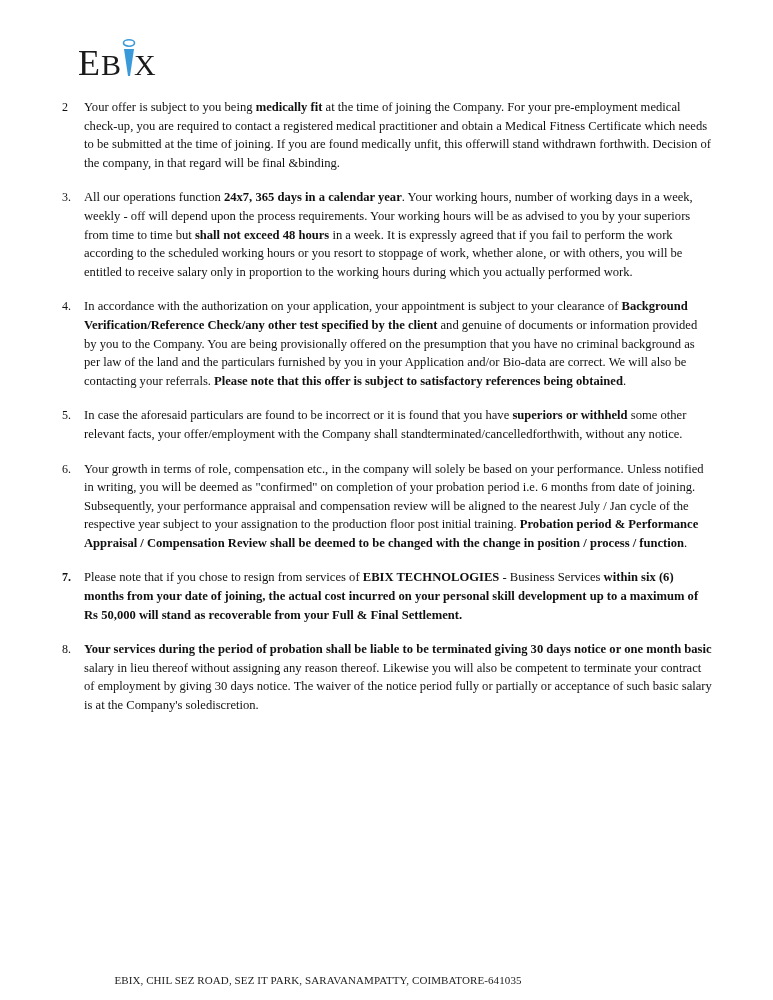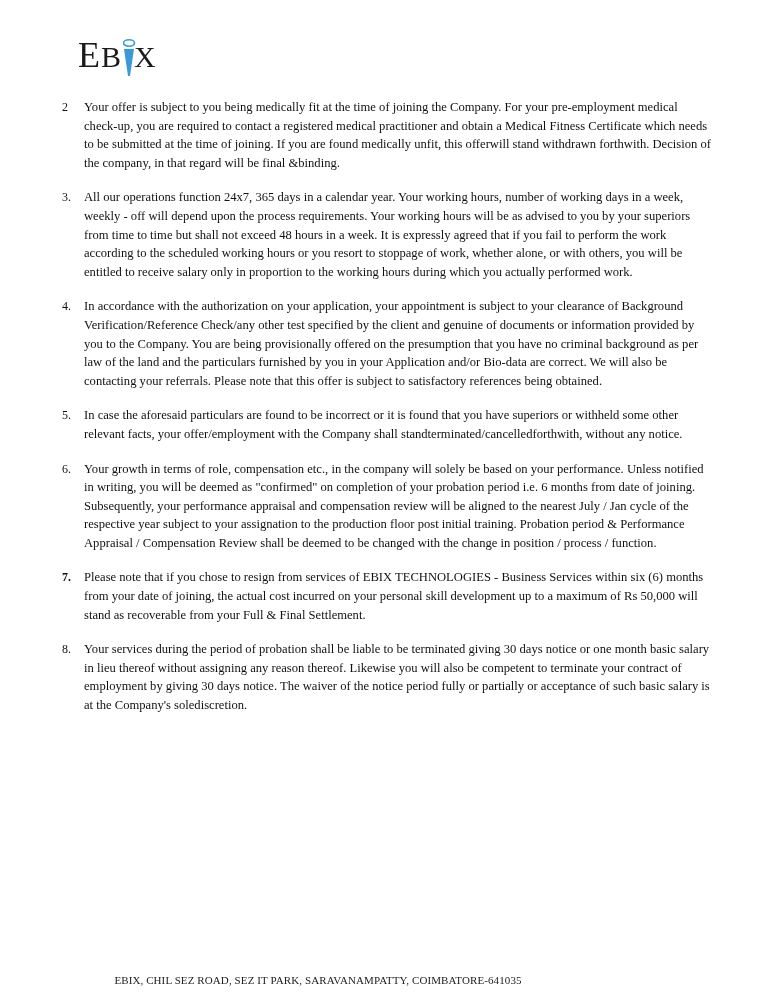--- a/index.html
+++ b/index.html
@@ -18,21 +18,21 @@
     .logo {
       position: absolute;
       left: 78px;
       top: 38px;
       width: 80px;
       height: 44px;
     }
     .logo-letters {
       position: absolute;
       left: 0;
-      top: 2px;
+      top: 10px;
       font-family: "Liberation Serif", serif;
       font-size: 30px;
       letter-spacing: 1px;
       color: #1a1a1a;
       line-height: 30px;
       white-space: nowrap;
     }
     .logo-letters .big { font-size: 36px; }
     .logo-letters .i-gap { display: inline-block; width: 12px; }
     .logo-mark {
@@ -59,21 +59,21 @@
       margin-bottom: 16px;
       text-align: left;
     }
     .clause-num {
       position: absolute;
       left: 0;
       top: 0;
       font-size: 12px;
     }
     .clause-num.bold { font-weight: bold; }
-    .clause b { font-weight: normal; }
+    .clause b { font-weight: bold; }
     .footer {
       position: absolute;
       left: 0;
       width: 636px;
       top: 974px;
       text-align: center;
       font-size: 11px;
       letter-spacing: 0.1px;
       color: #222;
     }

